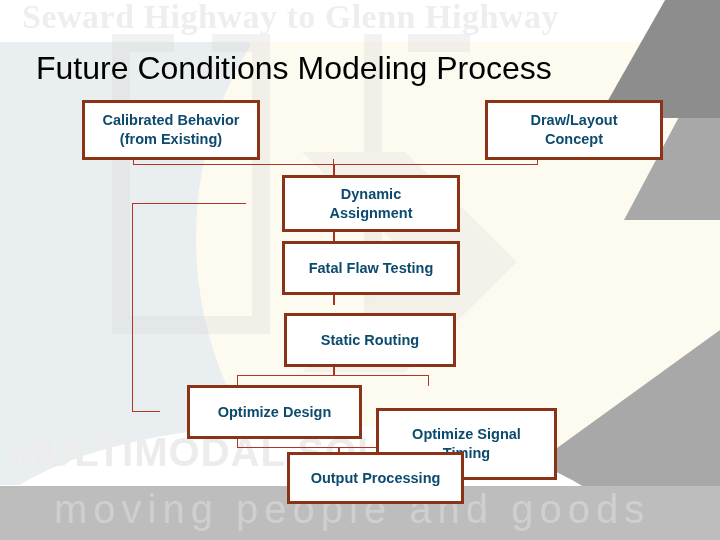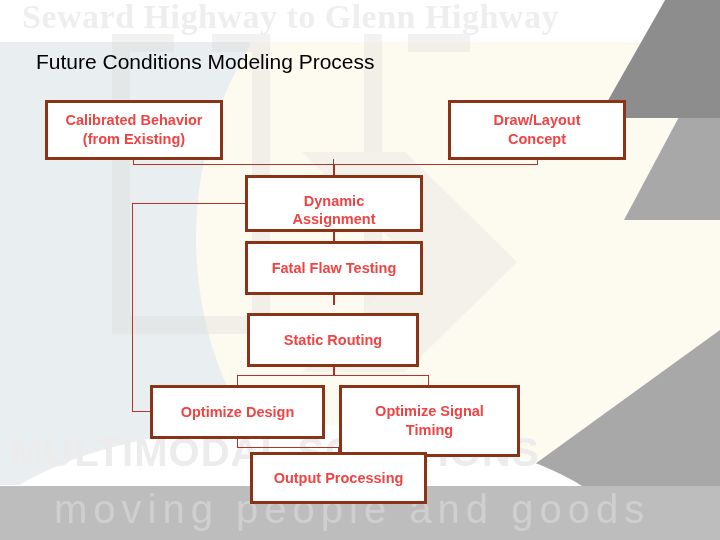--- a/index.html
+++ b/index.html
@@ -40,34 +40,34 @@
       color:#eeeeee;letter-spacing:.5px;white-space:nowrap;}
   .wm-multimodal{position:absolute;left:10px;top:430px;
       font-family:"Liberation Sans", sans-serif;font-weight:bold;font-size:40px;
       color:#ececec;letter-spacing:1px;white-space:nowrap;}
   .wm-moving{position:absolute;left:6px;top:487px;
       font-family:"Liberation Sans", sans-serif;font-weight:normal;font-size:40px;
       color:#cfcfcf;letter-spacing:6px;white-space:nowrap;margin-left:48px;}
 
   
   .title{position:absolute;left:36px;top:50px;width:650px;
-      font-family:"Liberation Sans", sans-serif;font-size:21px;color:#000000;
+      font-family:"Liberation Sans", sans-serif;font-size:32px;color:#000000;
       white-space:nowrap;letter-spacing:0px;}
 
   
   .conn{position:absolute;background:#b5332a;}
   .conn.h{height:1px;}
   .conn.v{width:1px;}
 
   
   .node{position:absolute;box-sizing:border-box;background:#ffffff;
       border:3px solid #8b3317;
       display:flex;align-items:center;justify-content:center;text-align:center;
-      color:#ef4444;font-weight:bold;font-size:14.5px;line-height:1.28;
-      font-family:"Liberation Sans", sans-serif;}
+      color:#0c4a6e;font-weight:bold;font-size:14.5px;line-height:1.28;
+      font-family:"Liberation Sans", sans-serif;margin-left:37px;}
   .node span{display:block;padding:0 4px;}
 </style>
 </head>
 <body>
 
 <div id="slide">
 
   <div class="bg">
     <div class="bg-left"></div>
     <div class="bg-cream"></div>
@@ -132,21 +132,21 @@
   </div>
 
 
   <div class="node" style="left:448px;top:100px;width:178px;height:60px;">
     <span>
       <span>Draw/Layout</span>
       <span>Concept</span>
     </span>
   </div>
 
-  <div class="node" style="left:245px;top:175px;width:178px;height:57px;align-items:flex-end;">
+  <div class="node" style="left:245px;top:175px;width:178px;height:57px;">
     <span>
       <span>Dynamic</span>
       <span>Assignment</span>
     </span>
   </div>
 
   <div class="node" style="left:245px;top:241px;width:178px;height:54px;">
     <span>
       <span>Fatal Flaw Testing</span>
     </span>
@@ -157,21 +157,21 @@
       <span>Static Routing</span>
     </span>
   </div>
 
   <div class="node" style="left:150px;top:385px;width:175px;height:54px;">
     <span>
       <span>Optimize Design</span>
     </span>
   </div>
 
-  <div class="node" style="left:339px;top:385px;width:181px;height:72px;">
+  <div class="node" style="left:339px;top:408px;width:181px;height:72px;">
     <span>
       <span>Optimize Signal</span>
       <span>Timing</span>
     </span>
   </div>
 
   <div class="node" style="left:250px;top:452px;width:177px;height:52px;">
     <span>
       <span>Output Processing</span>
     </span>

